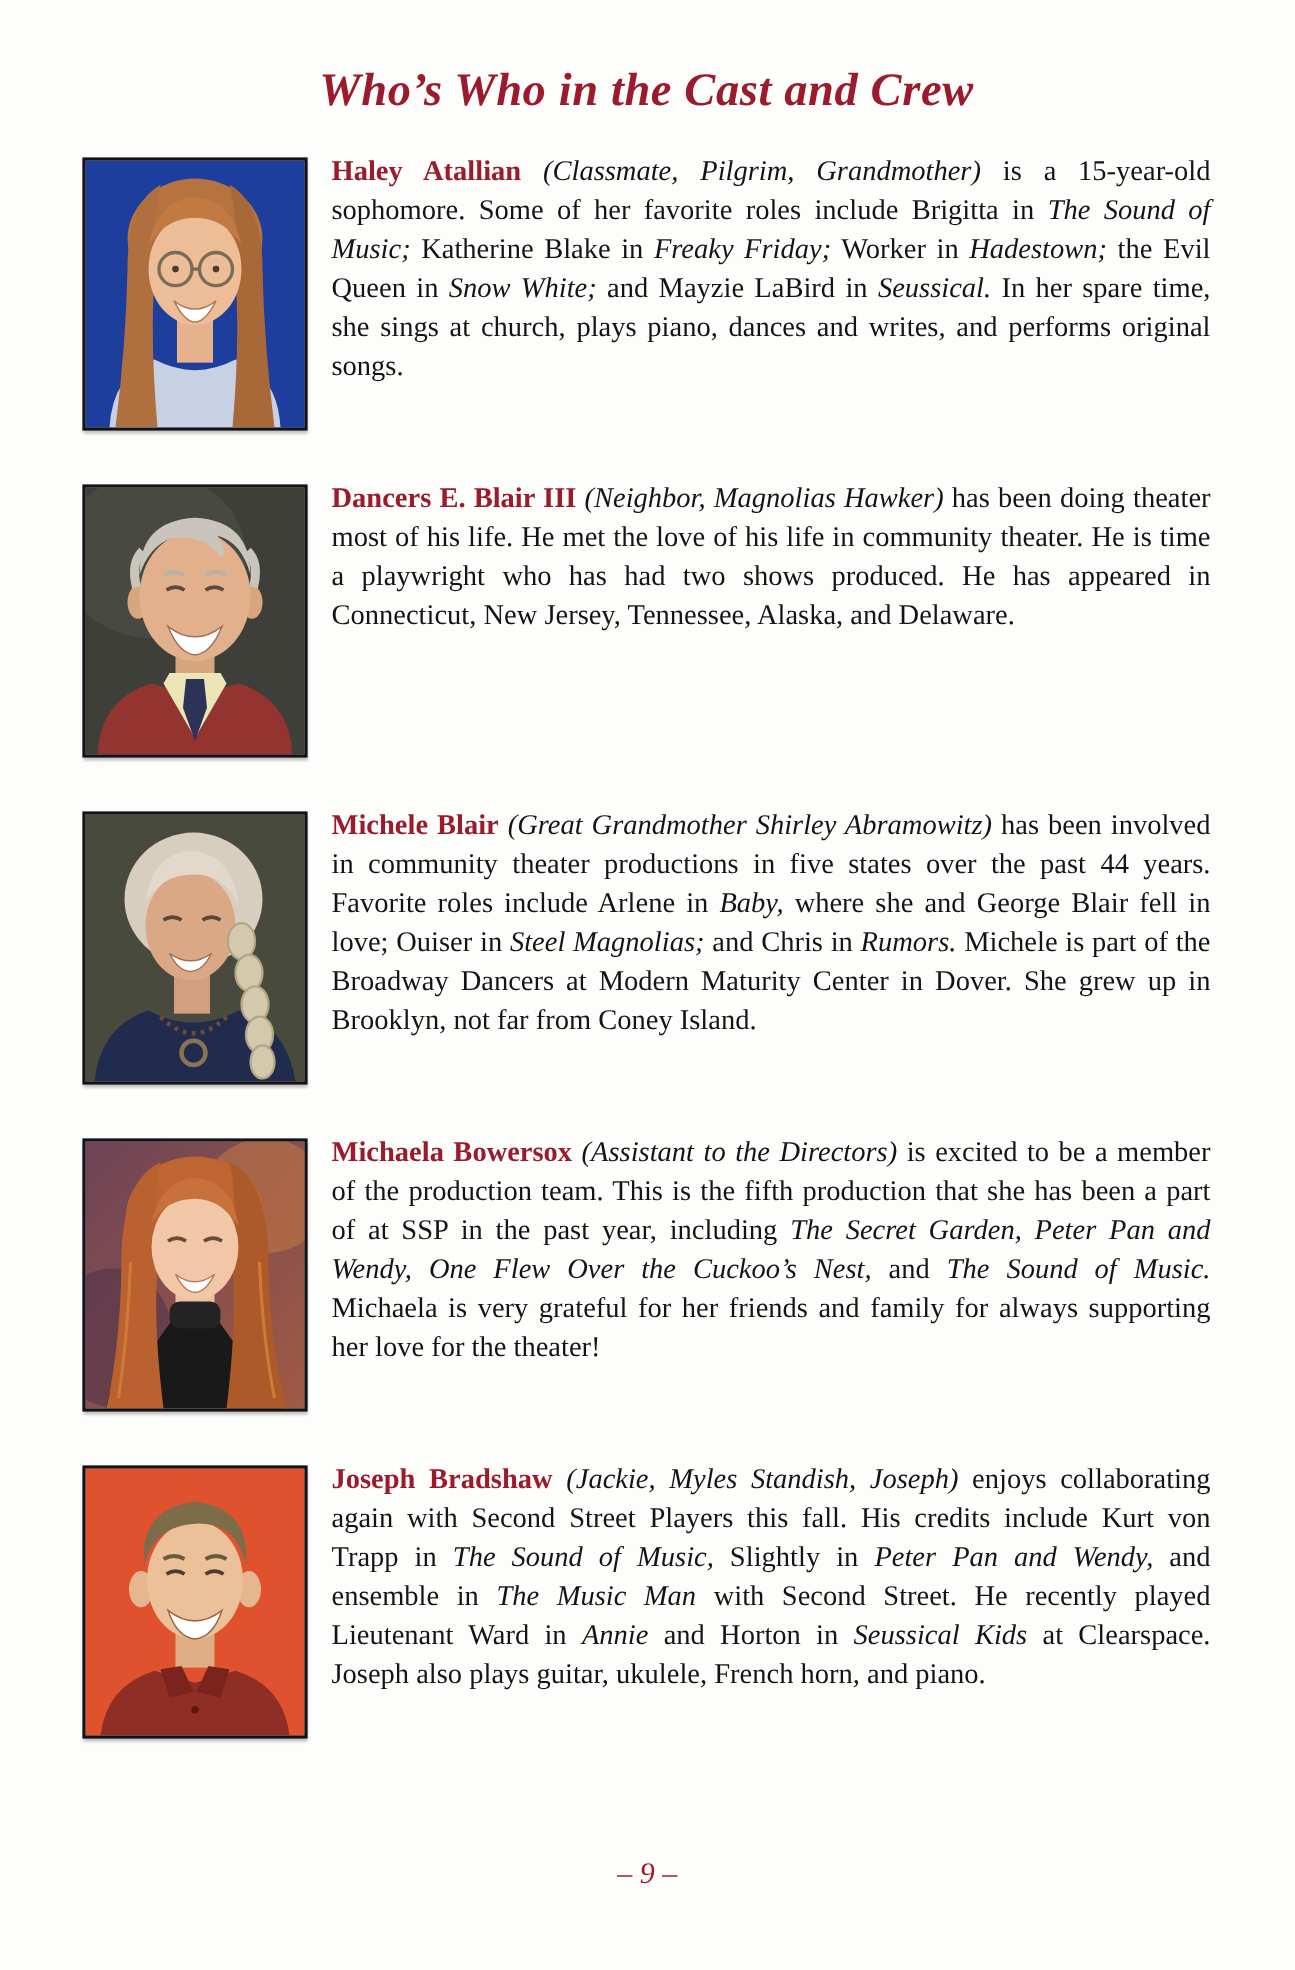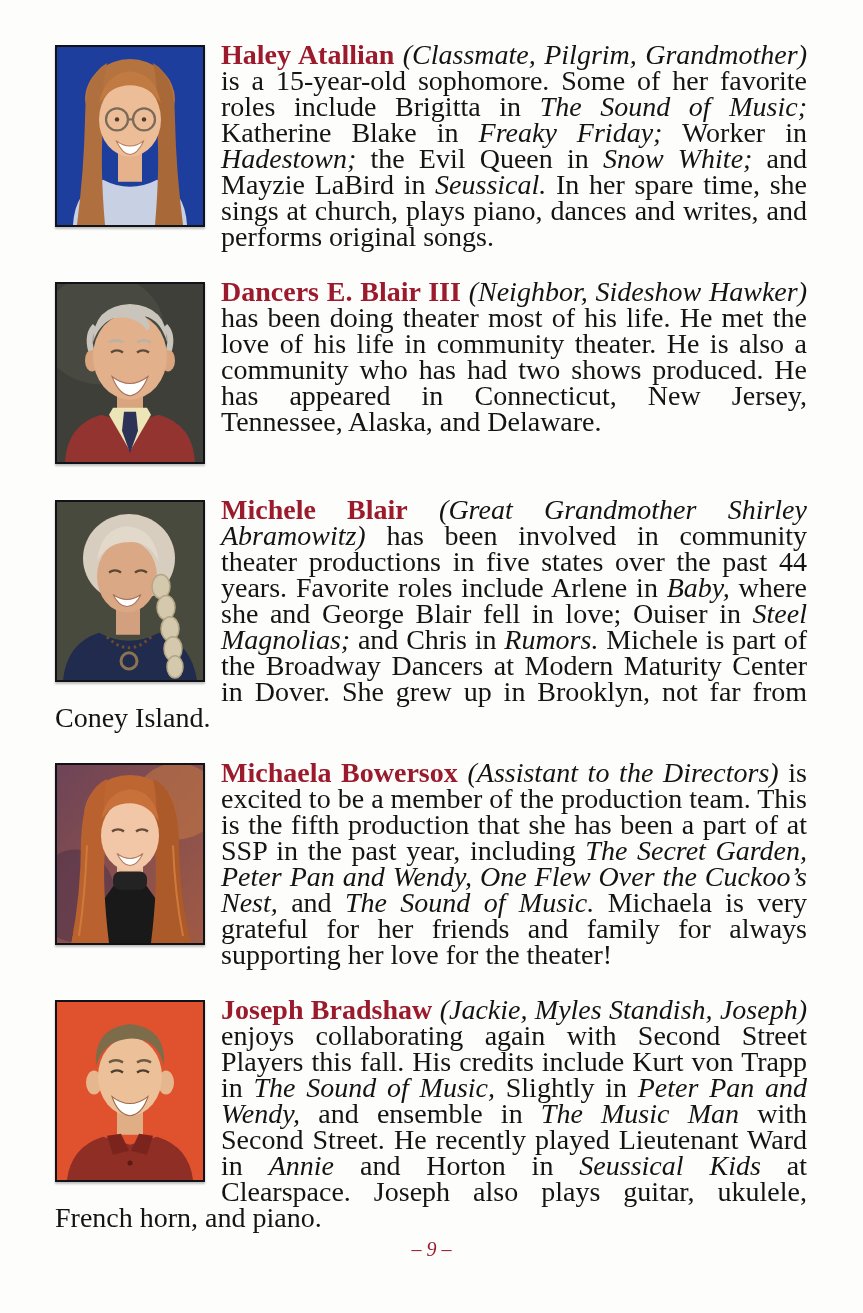--- a/index.html
+++ b/index.html
@@ -23,21 +23,21 @@
     margin:0 0 24px 0;
     text-align:center;
     font-size:31px;
     font-weight:700;
     font-style:italic;
     letter-spacing:0.4px;
     color:var(--accent);
   }
   .bio{
     text-align:justify;
-    font-size:28px;
+    font-size:19px;
     line-height:26px;
     color:var(--body-text);
     margin:0 0 29px 0;
   }
   .bio::after{content:"";display:block;clear:both;}
   .photo-frame{
     float:left;
     width:150px;height:182px;
     margin:3px 16px 4px 0;
     border:2px solid #121219;
@@ -57,20 +57,21 @@
     font-size:20px;
     font-style:italic;
     color:var(--accent);
   }
 </style>
 </head>
 <body>
 
 <div class="page">
 
+  <h1 class="title">Who’s Who in the Cast and Crew</h1>
 
   <section class="bio">
     <div class="photo-frame">
       <svg viewBox="0 0 146 177" preserveAspectRatio="none">
         <rect width="146" height="177" fill="#1d3e9d"></rect>
         <ellipse cx="73" cy="52" rx="45" ry="40" fill="#b5733f"></ellipse>
         <rect x="61" y="96" width="24" height="38" fill="#e5b28c"></rect>
         <path d="M16 177 Q18 142 46 132 Q73 146 100 132 Q128 142 130 177 Z" fill="#c8d1e3"></path>
         <path d="M50 16 Q28 28 28 72 Q27 122 20 177 L48 177 Q43 120 46 78 Q44 40 50 16 Z" fill="#b06f3e"></path>
         <path d="M96 16 Q118 28 118 72 Q119 122 126 177 L98 177 Q103 120 100 78 Q102 40 96 16 Z" fill="#a96838"></path>
@@ -104,21 +105,21 @@
         <path d="M36 58 Q36 22 73 20 Q110 22 110 58 Q104 36 88 32 Q96 44 90 46 Q78 30 56 34 Q42 40 36 58 Z" fill="#cac5bc"></path>
         <path d="M34 66 Q30 50 38 42" stroke="#cac5bc" stroke-width="6" fill="none"></path>
         <path d="M112 66 Q116 50 108 42" stroke="#cac5bc" stroke-width="6" fill="none"></path>
         <path d="M52 58 Q59 54 66 58" stroke="#b9b2a6" stroke-width="2.5" fill="none"></path>
         <path d="M80 58 Q87 54 94 58" stroke="#b9b2a6" stroke-width="2.5" fill="none"></path>
         <path d="M54 68 Q60 64 66 68" stroke="#5a4a3c" stroke-width="2.4" fill="none"></path>
         <path d="M80 68 Q86 64 92 68" stroke="#5a4a3c" stroke-width="2.4" fill="none"></path>
         <path d="M55 92 Q73 106 91 92 Q84 110 73 111 Q62 110 55 92 Z" fill="#ffffff" stroke="#a5705a" stroke-width="1"></path>
       </svg>
     </div>
-    <p class="bio-text"><span class="bio-name">Dancers E. Blair III</span> <span class="bio-roles">(Neighbor, Sideshow Hawker)</span><span><span> has been doing theater most of his life. He met the love of his life in community theater. He is also a community who has had two shows produced. He has appeared in Connecticut, New Jersey, Tennessee, Alaska, and Delaware.</span></span></p>
+    <p class="bio-text"><span class="bio-name">Dancers E. Blair III</span> <span class="bio-roles">(Neighbor, Magnolias Hawker)</span><span><span> has been doing theater most of his life. He met the love of his life in community theater. He is time a playwright who has had two shows produced. He has appeared in Connecticut, New Jersey, Tennessee, Alaska, and Delaware.</span></span></p>
   </section>
 
   <section class="bio">
     <div class="photo-frame">
       <svg viewBox="0 0 146 177" preserveAspectRatio="none">
         <rect width="146" height="177" fill="#494a3e"></rect>
         <ellipse cx="72" cy="56" rx="46" ry="44" fill="#d8cec0"></ellipse>
         <rect x="59" y="100" width="24" height="32" fill="#d2a07e"></rect>
         <path d="M6 177 Q10 140 42 130 Q72 146 102 130 Q134 140 140 177 Z" fill="#202b4d"></path>
         <ellipse cx="70" cy="74" rx="30" ry="36" fill="#dba885"></ellipse>

